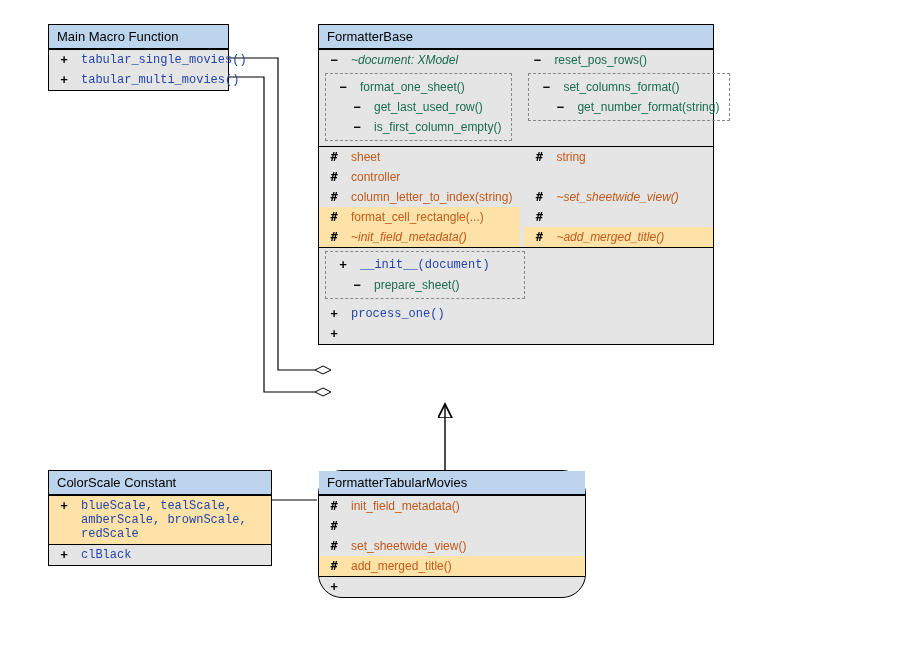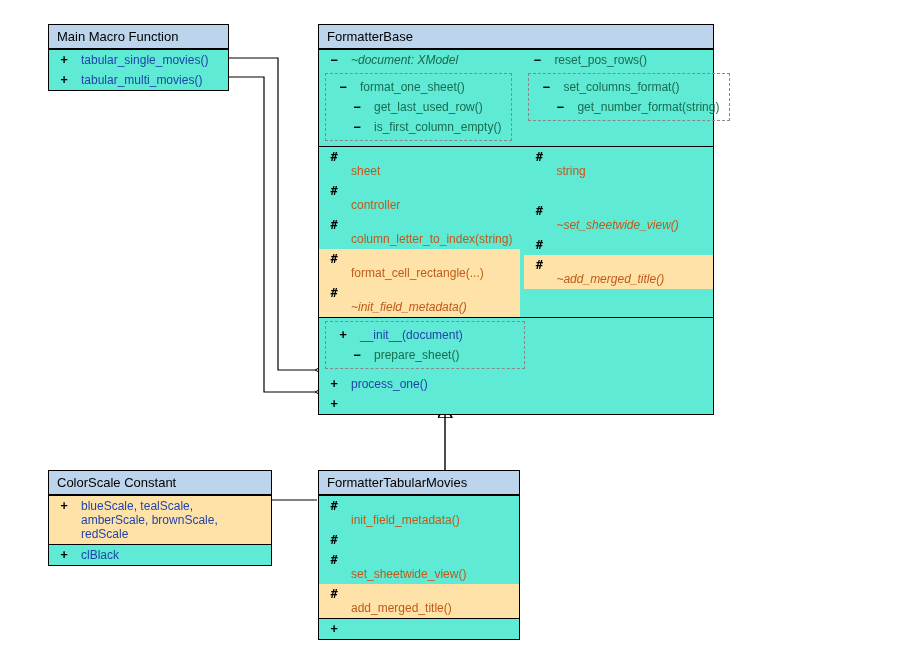--- a/index.html
+++ b/index.html
@@ -10,21 +10,21 @@
     font-size: 12px;
     background: #fff;
     width: 900px;
     height: 650px;
     position: relative;
     overflow: hidden;
   }
   .box {
     position: absolute;
     border: 1.5px solid #000;
-    background: #5eead4;
+    background: #e5e5e5;
   }
   .title {
     background: #bcd5ed;
     border-bottom: 1.5px solid #000;
     padding: 4px 8px;
     font-weight: 400;
     color: #000;
     font-size: 13px;
   }
   .section { border-top: 1.5px solid #000; }
@@ -37,23 +37,23 @@
   }
   .row.hl { background: #ffe2a8; }
   .sym {
     width: 14px;
     text-align: center;
     font-weight: bold;
     font-family: monospace;
     flex: 0 0 14px;
   }
   .txt { flex: 1; }
-  .public   { color: #2244aa; }
+  .public   { color: #2244aa; font-family: Liberation Mono, monospace; }
   .private  { color: #1a6b4f; }
-  .protected{ color: #c05a1a; margin-top: 14px; }
+  .protected{ color: #c05a1a; }
   .italic   { font-style: italic; }
   .dashed-group {
     border: 1px dashed #888;
     margin: 3px 6px 5px 6px;
     padding: 3px 2px;
   }
   .cols {
     display: flex;
   }
   .col { flex: 1; position: relative; }
@@ -219,21 +219,21 @@
     </div>
   </div>
   <div class="section">
     <div class="row">
       <span class="sym">+</span>
       <span class="txt public">clBlack</span>
     </div>
   </div>
 </div>
 
-<div class="box" style="left:318px; top:470px; width:202px;">
+<div class="box" style="left:318px; top:470px; width:268px;border-radius:24px;">
   <div class="title">FormatterTabularMovies</div>
   <div class="section" id="ftm-prot">
       <div class="row">
         <span class="sym">#</span>
         <span class="txt protected">init_field_metadata()</span>
       </div>
       <div class="row">
         <span class="sym">#</span>
       </div>
       <div class="row">

